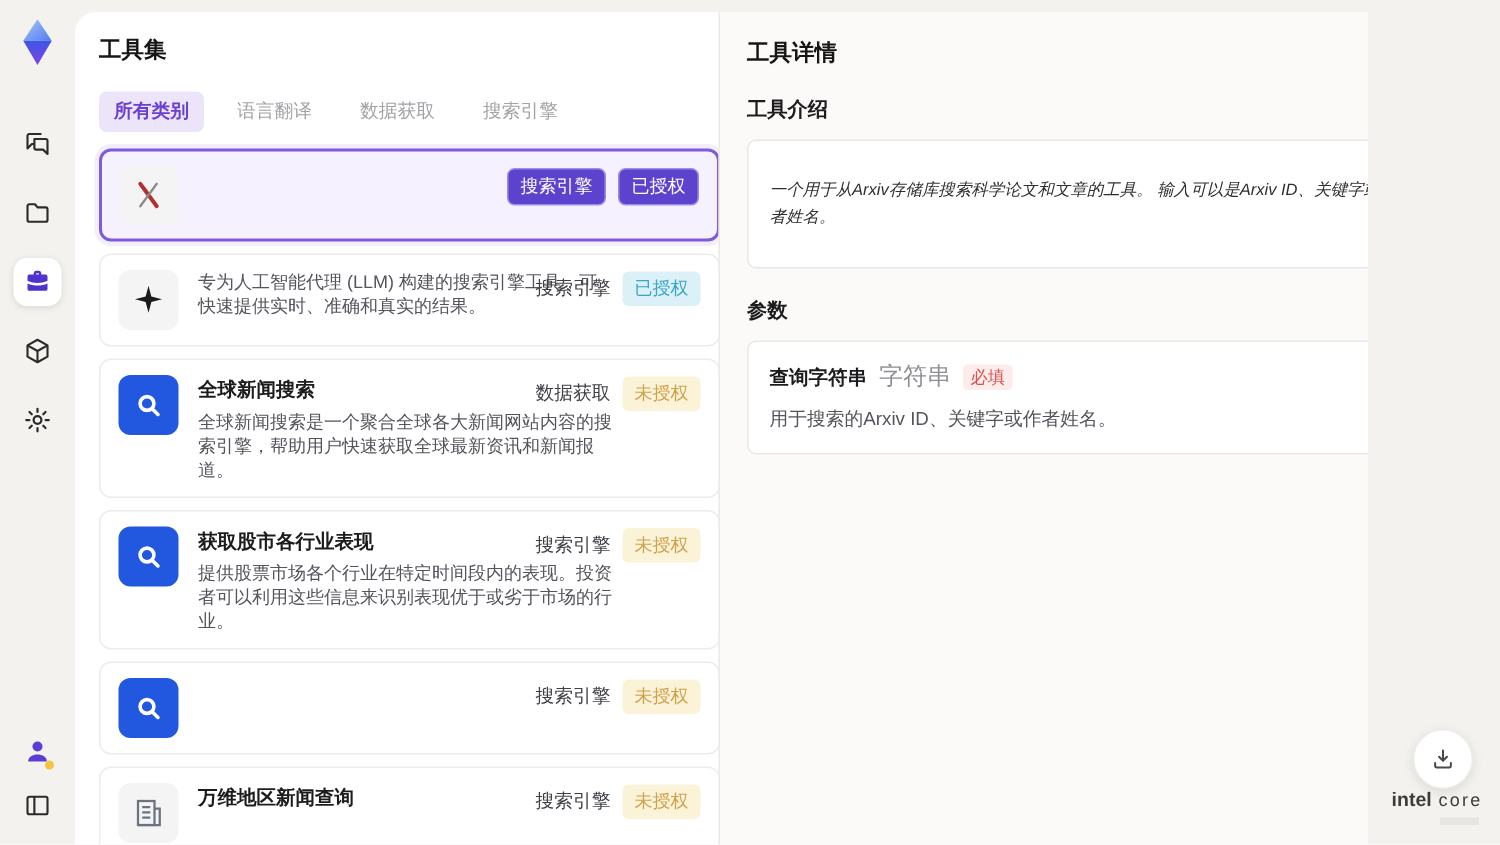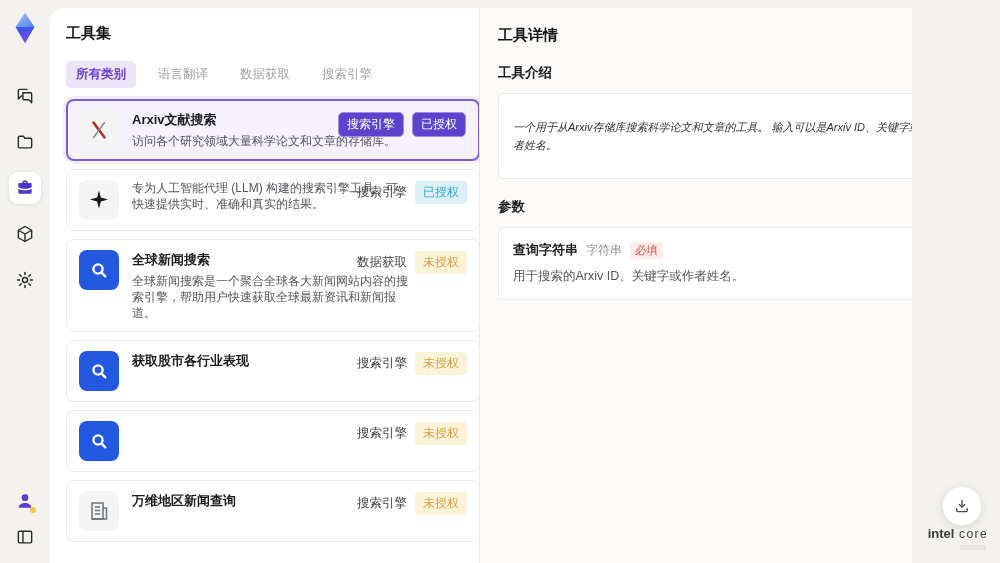--- a/index.html
+++ b/index.html
@@ -70,21 +70,21 @@
   .detail-pane { position:absolute; left:429px; top:0; width:495px; height:100%;
                  background:#fbfaf8; border-left:1px solid #eceae7; padding:18px 18px 0; }
   .detail-title { font-size:15px; font-weight:bold; color:#161616; }
   .section-heading { font-size:13.5px; font-weight:bold; color:#1c1c1e; margin-top:19px;font-family:Liberation Serif, serif; }
   .info-box { margin-top:11px; background:#fff; border:1px solid #e9e7e3; border-radius:6px;
               padding:24px 14px; font-size:11px; color:#2f2f33; line-height:18px;font-style:italic; }
   .param-box { margin-top:11px; background:#fff; border:1px solid #e9e7e3; border-radius:6px;
                padding:13px 14px 14px; }
   .param-head { display:flex; align-items:center; gap:8px; }
   .param-name { font-size:13px; font-weight:bold; color:#1c1c1e;text-align:center; }
-  .param-type { font-size:12px; color:#8e8e93; }
+  .param-type { font-size:16px; color:#8e8e93; }
   .param-required { font-size:11.5px; color:#d9534f; background:#fdeceb;
                     padding:1px 5px; border-radius:3px; }
   .param-desc { margin-top:9px; font-size:12.5px; color:#54545c; }
 
   
   .fab { position:absolute; left:942px; top:486px; width:40px; height:40px; border-radius:50%;
          background:#fff; border:1px solid #ededea; box-shadow:0 2px 8px rgba(0,0,0,.10);
          display:flex; align-items:center; justify-content:center; color:#4a4a4a; }
   .fab svg { width:18px; height:18px; }
   .intel { position:absolute; left:926px; top:524px; width:64px; text-align:center;
@@ -181,24 +181,20 @@
 
       <div class="cards">
 
         <article class="card selected">
           <div class="tool-icon">
             <svg viewBox="0 0 24 24" fill="none" stroke-linecap="round">
               <path d="M6.5 4.5l11 15" stroke="#b2312d" stroke-width="2.6"></path>
               <path d="M17.5 4.5l-11 15" stroke="#8a8a8a" stroke-width="1.5"></path>
             </svg>
           </div>
-          <div class="tool-body">
-            <h3 class="tool-name">Arxiv文献搜索</h3>
-            <p class="tool-desc">访问各个研究领域大量科学论文和文章的存储库。</p>
-          </div>
           <div class="tool-tags">
             <span class="badge-purple">搜索引擎</span>
             <span class="badge-purple">已授权</span>
           </div>
         </article>
 
         <article class="card">
           <div class="tool-icon">
             <svg viewBox="0 0 24 24" fill="#1a1a1a">
               <path d="M12 2.5l1.9 7.1 7.1 1.9-7.1 1.9L12 20.5l-1.9-7.1L3 11.5l7.1-1.9z"></path>
@@ -232,20 +228,21 @@
 
         <article class="card">
           <div class="tool-icon blue">
             <svg viewBox="0 0 24 24" fill="none" stroke="#fff" stroke-width="2.4" stroke-linecap="round">
               <circle cx="11" cy="11" r="4.6"></circle>
                 <path d="M14.6 14.6L18.3 18.3"></path>
             </svg>
           </div>
           <div class="tool-body">
             <h3 class="tool-name">获取股市各行业表现</h3>
+            <p class="tool-desc">提供股票市场各个行业在特定时间段内的表现。投资者可以利用这些信息来识别表现优于或劣于市场的行业。</p>
           </div>
           <div class="tool-tags">
             <span class="cat-text">搜索引擎</span>
             <span class="auth-no">未授权</span>
           </div>
         </article>
 
         <article class="card">
           <div class="tool-icon blue">
             <svg viewBox="0 0 24 24" fill="none" stroke="#fff" stroke-width="2.4" stroke-linecap="round">

